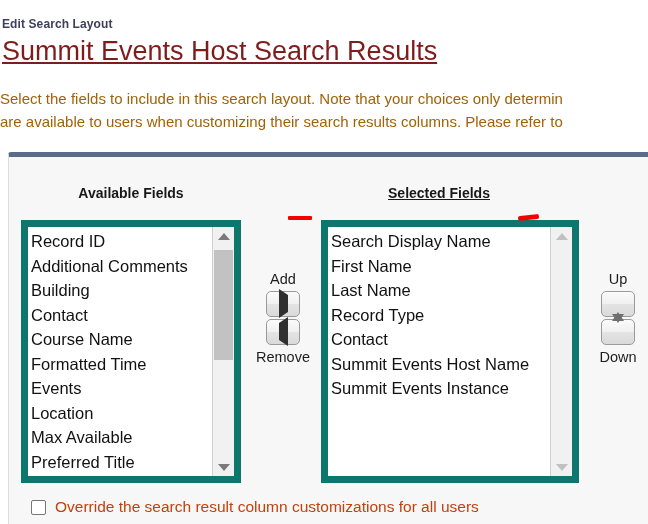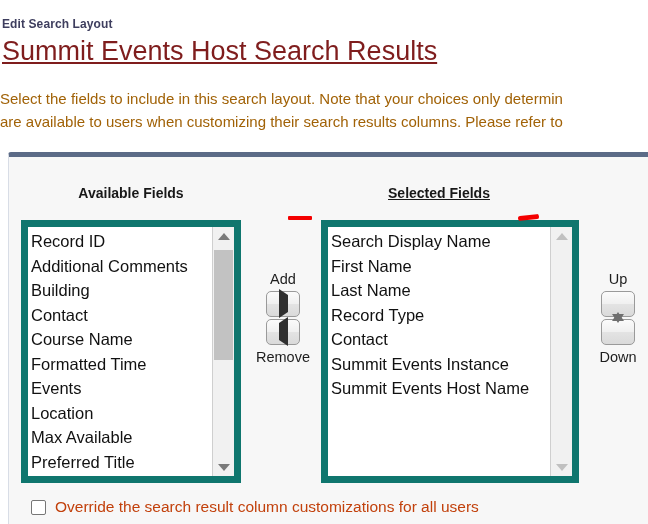--- a/index.html
+++ b/index.html
@@ -286,22 +286,22 @@
     </div>
   </div>
 
   <div class="listbox" id="selected-listbox">
     <div class="option-list" id="selected-options">
         <div class="option">Search Display Name</div>
         <div class="option">First Name</div>
         <div class="option">Last Name</div>
         <div class="option">Record Type</div>
         <div class="option">Contact</div>
+        <div class="option">Summit Events Host Name</div>
         <div class="option">Summit Events Instance</div>
-        <div class="option">Summit Events Host Name</div>
       </div>
     <div class="scrollbar">
       <div class="sb-arrow up">
           <div class="tri dim-up"></div>
         </div>
       <div class="sb-arrow down">
           <div class="tri dim-down"></div>
         </div>
     </div>
   </div>

